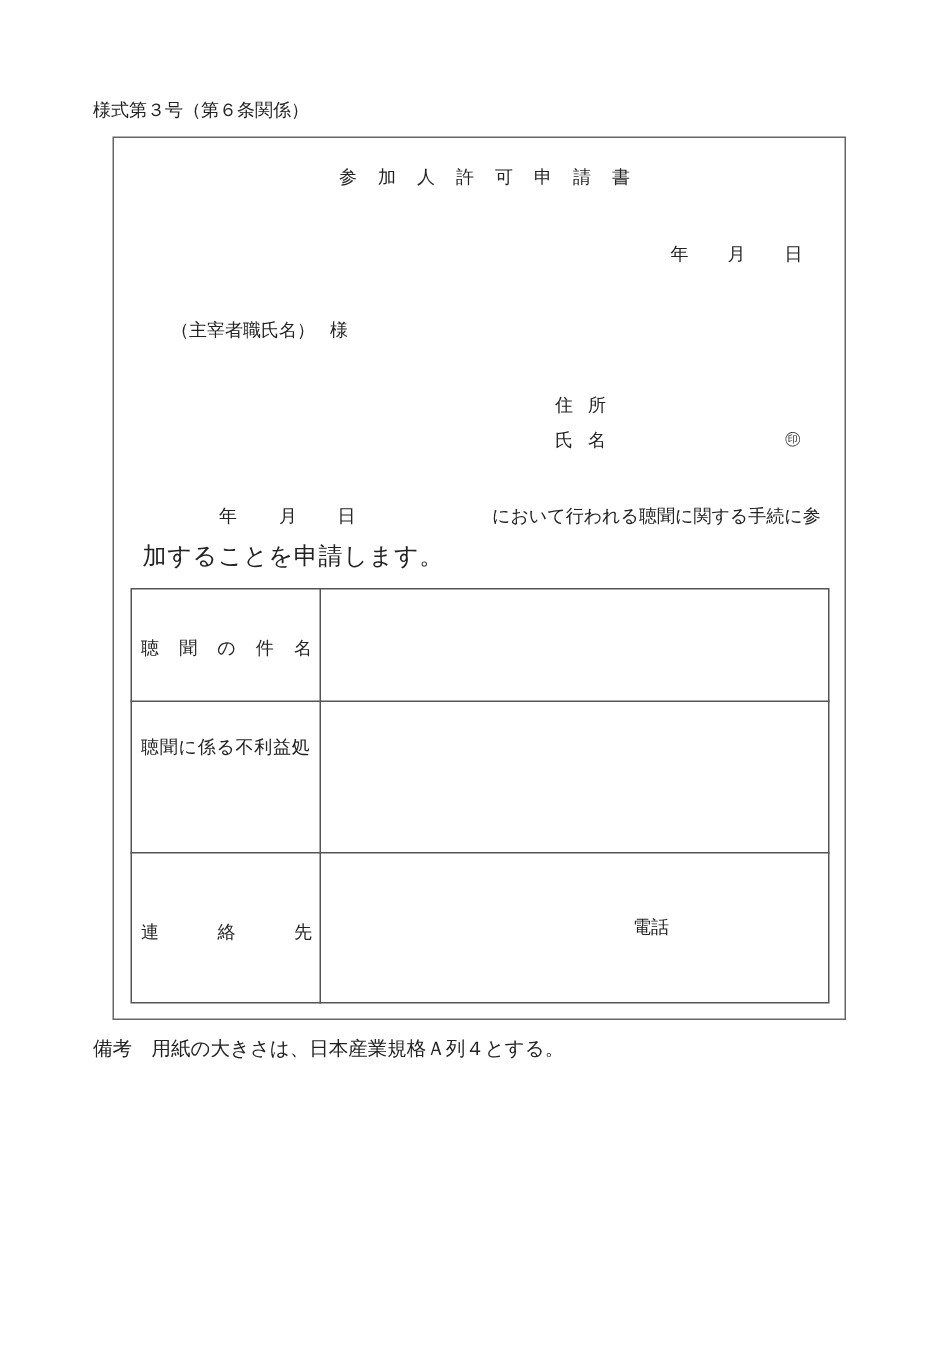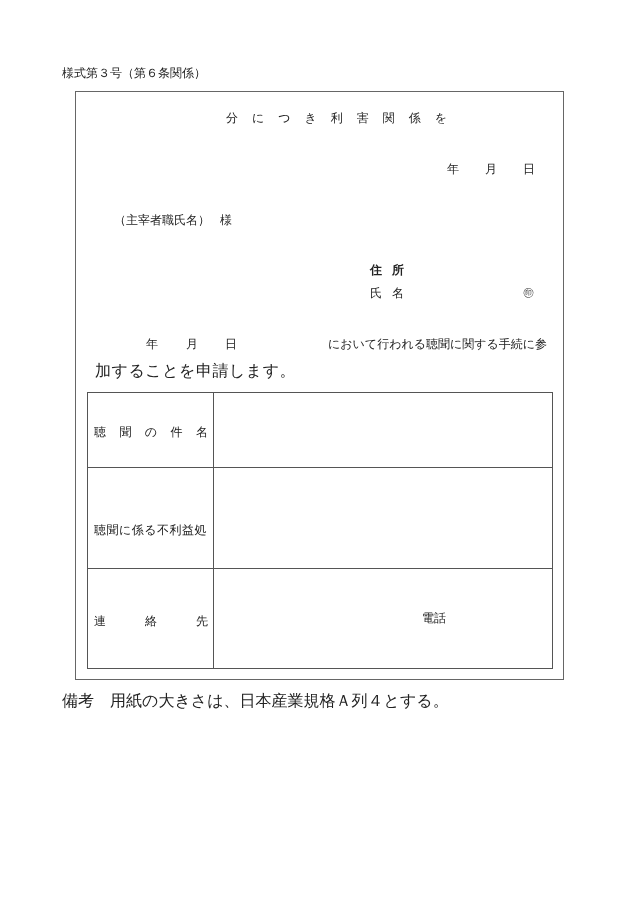--- a/index.html
+++ b/index.html
@@ -11,45 +11,45 @@
     .abs { position: absolute; white-space: nowrap; line-height: 1; }
     .form-id { left: 62px; top: 67px; font-size: 12px; }
     .outer-box {
       position: absolute; left: 75px; top: 91px; width: 489px; height: 589px;
       border: 1px solid #666666; box-sizing: border-box;
     }
     .title { left: 226px; top: 112px; font-size: 12px; letter-spacing: 14px; }
     .date-top { top: 163px; font-size: 12px; }
     .addressee { left: 90px; top: 214px; font-size: 12px; margin-left: 24px; }
     .sama { left: 220px; top: 214px; font-size: 12px; }
-    .addr-label { left: 370px; top: 264px; letter-spacing: 10px; font-weight: bold; }
+    .addr-label { left: 370px; top: 264px; letter-spacing: 10px; }
     .name-label { left: 370px; top: 287px; letter-spacing: 10px; }
     .seal { left: 523px; top: 287px; font-size: 11px; }
     .body-line1 { top: 338px; font-size: 12px; }
     .body-line2 { left: 82px; top: 363px; font-size: 16px; letter-spacing: 0.5px; margin-left: 13px; }
     .inner-table {
       position: absolute; left: 87px; top: 392px; width: 466px; height: 277px;
       border: 1px solid #555555; box-sizing: border-box;
     }
     .col-divider { position: absolute; left: 213px; top: 392px; width: 1px; height: 277px; background: #555555; }
     .row-divider { position: absolute; left: 87px; width: 466px; height: 1px; background: #555555; }
     .cell-label { position: absolute; left: 94px; font-size: 12px; }
     .spread { display: flex; justify-content: space-between; width: 114px; }
-    .multi { line-height: 26px; letter-spacing: 0.5px; margin-top: 32px; }
+    .multi { line-height: 26px; letter-spacing: 0.5px; }
     .tel { left: 422px; top: 612px; font-size: 12px; }
-    .remarks { left: 62px; top: 693px; font-size: 16px; }
+    .remarks { left: 62px; top: 693px; font-size: 13px; }
   </style>
 </head>
 <body>
 
 <div class="abs form-id">様式第３号（第６条関係）</div>
 
 <div class="outer-box"></div>
 
-<div class="abs title">分につき利害関係を</div>
+<div class="abs title">参加人許可申請書</div>
 
 <div class="abs date-top" style="left:447px">年</div>
 <div class="abs date-top" style="left:485px">月</div>
 <div class="abs date-top" style="left:523px">日</div>
 
 <div class="abs addressee">（主宰者職氏名）</div>
 <div class="abs sama">様</div>
 
 <div class="abs addr-label">住所</div>
 <div class="abs name-label">氏名</div>

